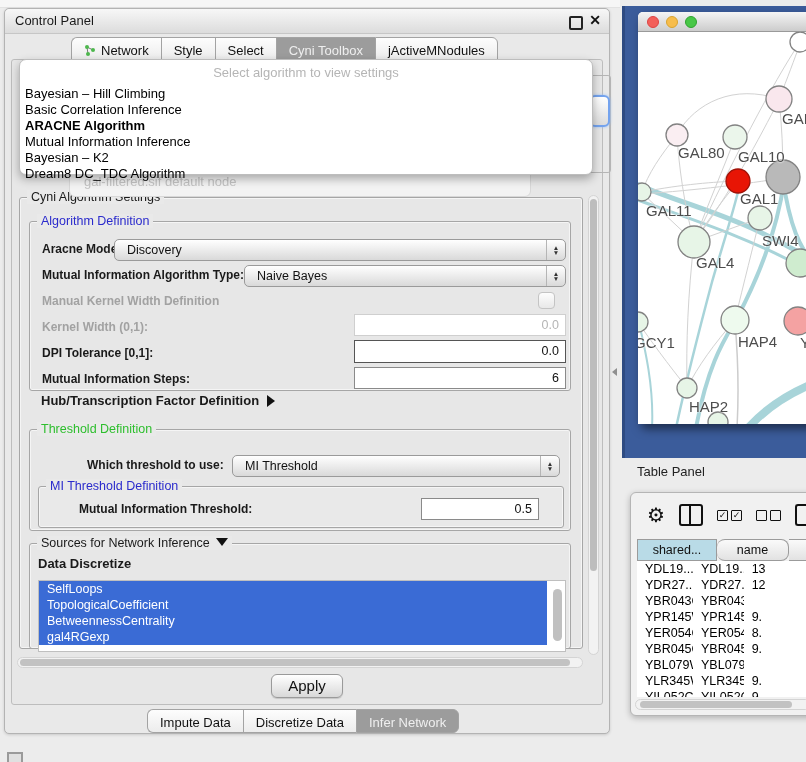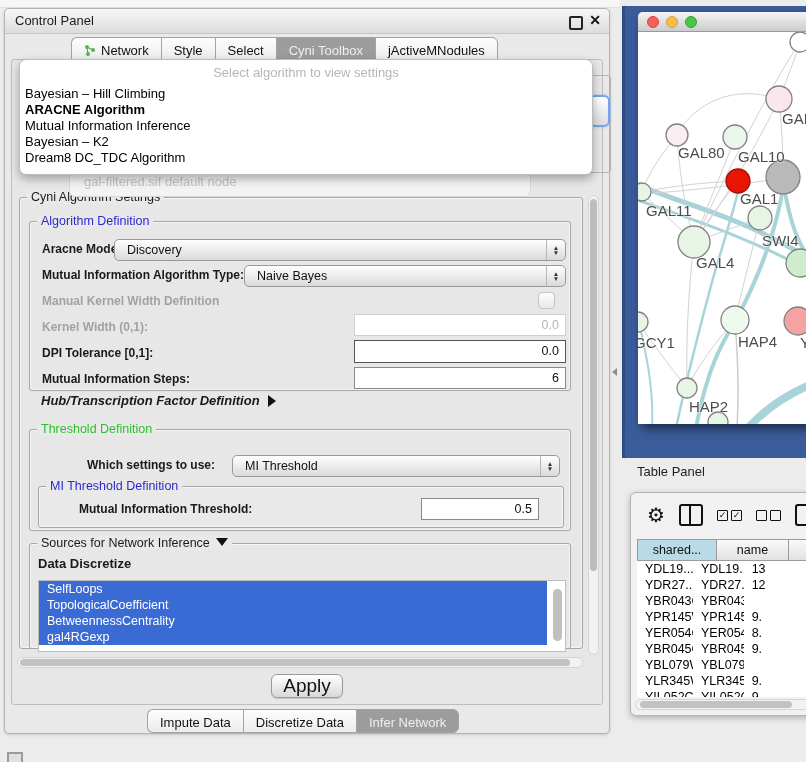--- a/index.html
+++ b/index.html
@@ -47,34 +47,34 @@
          background:linear-gradient(#ffffff,#d9d9d9);display:flex;align-items:center;box-sizing:border-box;}
   .combo .val{flex:1;font-size:12.5px;color:#111;padding-left:12px;}
   .combo .spin{width:18px;height:100%;border-left:1px solid #b5b5b5;display:flex;flex-direction:column;
                align-items:center;justify-content:center;font-size:6.5px;color:#333;line-height:5px;}
   .tinput{position:absolute;height:22px;background:#fff;border:1px solid #b9b9b9;box-sizing:border-box;
           font-size:12.5px;color:#111;text-align:right;padding:3px 6px 0 6px;}
   .tinput.dis{color:#b5b5b5;border-color:#cfcfcf;}
   .tinput.strong{border:1.5px solid #555;}
   .checkbox{position:absolute;width:15px;height:15px;border:1px solid #c4c4c4;border-radius:4px;
             background:linear-gradient(#fdfdfd,#e8e8e8);}
-  .expander{position:absolute;font-size:13px;font-weight:bold;color:#1a1a1a;font-style:italic;}
+  .expander{position:absolute;font-size:13px;font-weight:bold;color:#1a1a1a;}
   .expander .arrow{display:inline-block;margin-left:8px;width:0;height:0;border-left:8px solid #111;
                    border-top:6px solid transparent;border-bottom:6px solid transparent;vertical-align:-2px;}
   .collapse-arrow{display:inline-block;margin-left:6px;width:0;height:0;border-top:8px solid #111;
                   border-left:6px solid transparent;border-right:6px solid transparent;vertical-align:1px;}
   .listbox{position:absolute;background:#fff;border:1px solid #bfbfbf;overflow:hidden;}
   .attr-item{height:16px;line-height:16px;width:508px;background:#3a6bd5;color:#fff;font-size:12.5px;padding-left:8px;box-sizing:border-box;}
   .vsb{position:absolute;width:11px;background:#f2f2f2;border:1px solid #d4d4d4;border-radius:6px;box-sizing:border-box;}
   .vsb .thumb{position:absolute;left:1px;width:7px;background:#bdbdbd;border-radius:4px;}
   .hsb{position:absolute;height:11px;background:#f2f2f2;border:1px solid #d4d4d4;border-radius:6px;box-sizing:border-box;}
   .hsb .thumb{position:absolute;top:1px;height:7px;background:#c2c2c2;border-radius:4px;}
   .list-vsb{position:absolute;right:3px;top:8px;width:9px;height:52px;background:#c0c0c0;border-radius:5px;}
   .applybtn{left:266px;top:665px;width:70px;height:22px;border:1px solid #9a9a9a;border-radius:6px;
-            background:linear-gradient(#ffffff,#d8d8d8);font-size:19px;color:#111;text-align:center;
+            background:linear-gradient(#ffffff,#d8d8d8);font-size:15px;color:#111;text-align:center;
             line-height:21px;box-shadow:0 1px 1px rgba(0,0,0,.15);}
   .btabrow{left:142px;top:700px;display:flex;justify-content:center;}
   
   .bluebg{left:622px;top:6px;width:184px;height:452px;
           background:linear-gradient(90deg,#2e4b82 0px,#2e4b82 3px,#3b5c9b 3px);}
   .netwin{left:638px;top:12px;width:176px;height:412px;background:#fff;border-radius:5px 0 0 5px;
           box-shadow:3px 5px 10px rgba(0,0,0,.5);}
   .net-titlebar{left:0;top:0;width:100%;height:20px;background:linear-gradient(#f5f5f5,#cccccc);
                 border-bottom:1px solid #9a9a9a;border-radius:5px 0 0 0;display:flex;align-items:center;padding-left:9px;gap:7px;box-sizing:border-box;}
   .light{width:12px;height:12px;border-radius:50%;box-sizing:border-box;}
@@ -151,20 +151,21 @@
   <div class="abs ghost-box"></div>
   <div class="abs ghost-spin"></div>
   <div class="abs ghost-combo">
     <span>gal-filtered.sif default node</span>
   </div>
 
   <div class="abs dropdown">
     <div class="dd-head">Select algorithm to view settings</div>
     <div id="dd-list">
         <div class="dd-item">Bayesian – Hill Climbing</div>
+        <div class="dd-item">Basic Correlation Inference</div>
         <div class="dd-item sel">ARACNE Algorithm</div>
         <div class="dd-item">Mutual Information Inference</div>
         <div class="dd-item">Bayesian – K2</div>
         <div class="dd-item">Dream8 DC_TDC Algorithm</div>
       </div>
   </div>
 
   <div class="abs cyni">
 
     <div class="grpbox" style="left:4px;top:4px;width:562px;height:450px;">
@@ -199,21 +200,21 @@
       <div class="tinput" style="left:324px;top:145px;width:212px;border-color:#8a8a8a;">6</div>
     </div>
 
     <div class="expander" style="left:26px;top:200px;">
       <span>Hub/Transcription Factor Definition</span><span class="arrow"></span>
     </div>
 
     <div class="grpbox" style="left:14px;top:236px;width:540px;height:100px;">
       <span class="grptitle green">Threshold Definition</span>
 
-      <span class="flabel" style="left:57px;top:28px;">Which settings to use:</span>
+      <span class="flabel" style="left:57px;top:28px;">Which threshold to use:</span>
       <div class="combo" style="left:202px;top:25px;width:328px;">
         <span class="val">MI Threshold</span>
         <span class="spin">▲<br>▼</span>
       </div>
 
       <div class="grpbox" style="left:8px;top:56px;width:524px;height:40px;background:#e9e9e9;">
         <span class="grptitle blue">MI Threshold Definition</span>
         <span class="flabel" style="left:8px;top:15px;margin-left:32px;">Mutual Information Threshold:</span>
         <div class="tinput" style="left:382px;top:11px;width:118px;border-color:#8a8a8a;">0.5</div>
       </div>
@@ -336,21 +337,21 @@
       </div>
     <div class="cbpair">
         <div class="cb"></div>
         <div class="cb"></div>
       </div>
     <div class="partial-icon"></div>
   </div>
 
   <div class="abs thead">
     <div class="th" style="width:80px;">shared...</div>
-    <div class="th" style="width:72px;">name</div>
+    <div class="th" style="width:72px;border-radius:8px;">name</div>
     <div class="th" style="width:100px;"></div>
   </div>
 
   <div class="abs tbody" id="table-body">
       <div class="trow">
         <div class="td" style="width: 80px;">YDL19...</div>
         <div class="td" style="width: 72px;">YDL19...</div>
         <div class="td" style="width: 100px;">13</div>
       </div>
       <div class="trow">

